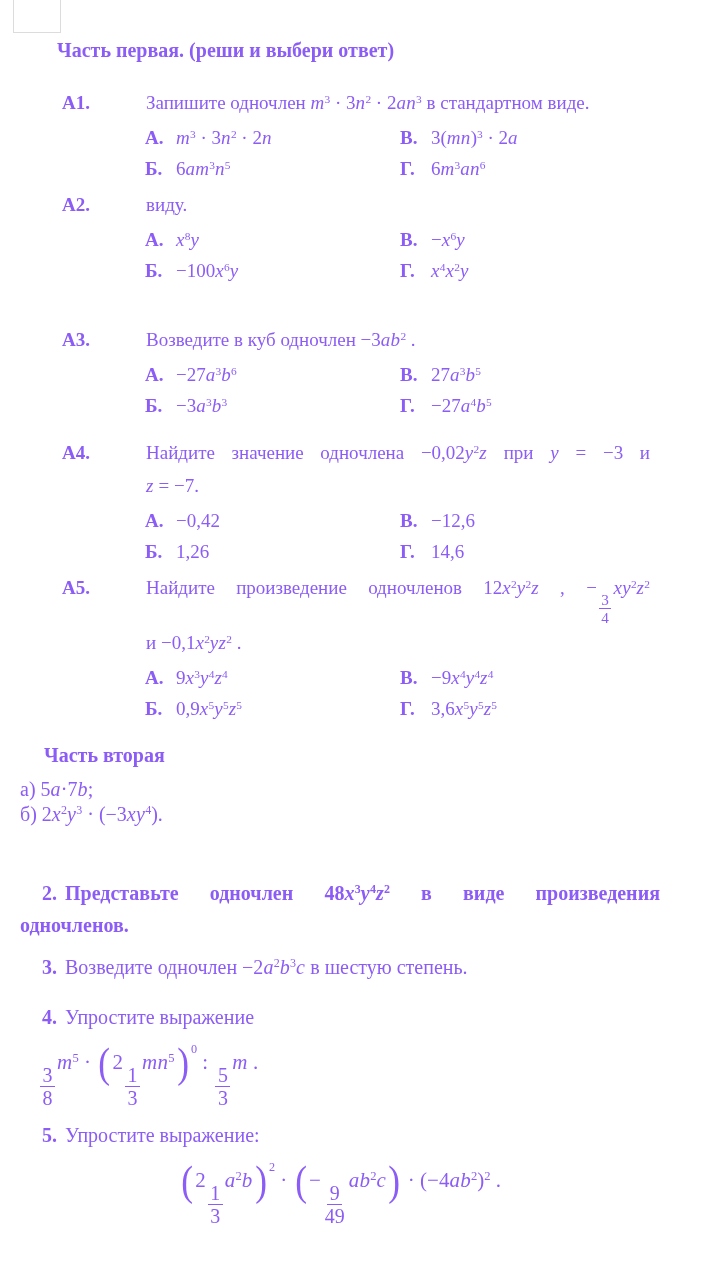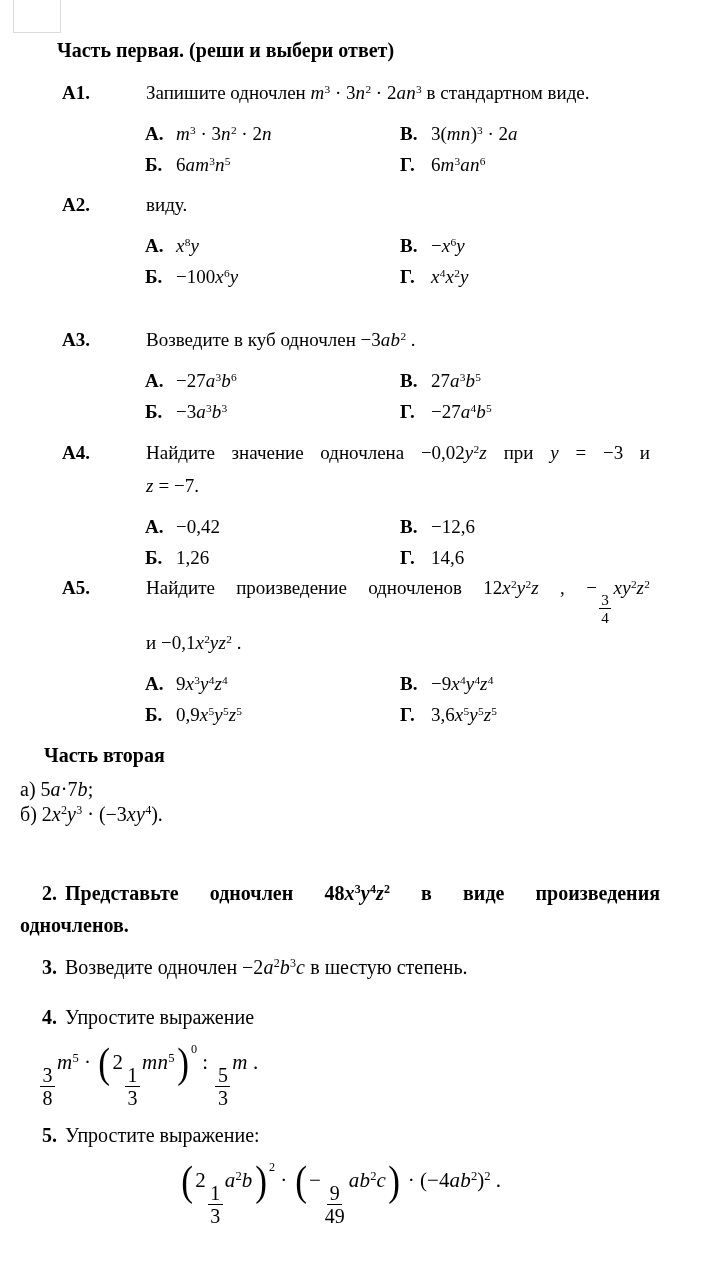--- a/index.html
+++ b/index.html
@@ -1,28 +1,28 @@
 <!DOCTYPE html>
 <html><head>
 <meta charset="utf-8">
 <style>
   html,body{margin:0;padding:0;background:#ffffff;}
   .page{position:relative;width:720px;height:1280px;background:#ffffff;overflow:hidden;
-        font-family:"Liberation Serif","DejaVu Serif",serif;color:#000000;}
+        font-family:"Liberation Serif","DejaVu Serif",serif;color:#8b5cf6;}
   .corner-box{position:absolute;left:13px;top:-2px;width:46px;height:34px;
               border:1px solid #dcdcdc;border-top:none;background:#ffffff;}
   .sec-title{position:absolute;margin:0;font-size:20px;font-weight:700;line-height:24px;}
 
   
   .p1-problem{position:absolute;left:62px;width:588px;}
   .plabel{position:absolute;left:0;top:0;font-weight:700;font-size:19px;line-height:33px;}
   .pbody{margin-left:50px;}
   .qline{font-size:19px;line-height:33px;margin-left:34px;}
   .qline.just{text-align:justify;text-align-last:justify;}
-  .opts{margin-left:33px;margin-top:9px;display:grid;grid-template-columns:255px auto;
+  .opts{margin-left:33px;margin-top:3px;display:grid;grid-template-columns:255px auto;
         font-size:19px;line-height:31px;}
   .opt b{display:inline-block;min-width:24px;margin-right:7px;}
 
   
   .p2-item{position:absolute;left:20px;width:640px;font-size:20px;}
   .iline{line-height:32px;}
   .iline.first{padding-left:22px;}
   .iline.just{text-align:justify;text-align-last:justify;}
   .iline.sub{line-height:25px;padding-left:0;}
   .inum{margin-right:8px;}
@@ -44,21 +44,21 @@
   .bigp{display:inline-block;font-size:2.05em;line-height:0;vertical-align:-0.18em;
         transform:scaleX(0.82);margin:0 1px;font-weight:400;}
 </style>
 </head>
 <body>
 
 <div class="page">
   <div class="corner-box"></div>
   <h1 class="sec-title" style="left:57px;top:38px">Часть первая. (реши и выбери ответ)</h1>
   <div id="p1-problems">
-      <div class="p1-problem" style="top: 76px;">
+      <div class="p1-problem" style="top: 86px;">
         <b class="plabel">А1.</b>
         <div class="pbody">
           <div class="qline"><span>Запишите одночлен </span><span class="m"><i>m</i><sup>3</sup> · 3<i>n</i><sup>2</sup> · 2<i>an</i><sup>3</sup></span><span> в стандартном виде.</span></div>
           <div class="opts">
             <div class="opt"><b>А.</b><span class="m"><i>m</i><sup>3</sup> · 3<i>n</i><sup>2</sup> · 2<i>n</i></span></div>
             <div class="opt"><b>В.</b><span class="m">3(<i>mn</i>)<sup>3</sup> · 2<i>a</i></span></div>
             <div class="opt"><b>Б.</b><span class="m">6<i>am</i><sup>3</sup><i>n</i><sup>5</sup></span></div>
             <div class="opt"><b>Г.</b><span class="m">6<i>m</i><sup>3</sup><i>an</i><sup>6</sup></span></div>
           </div>
         </div>

